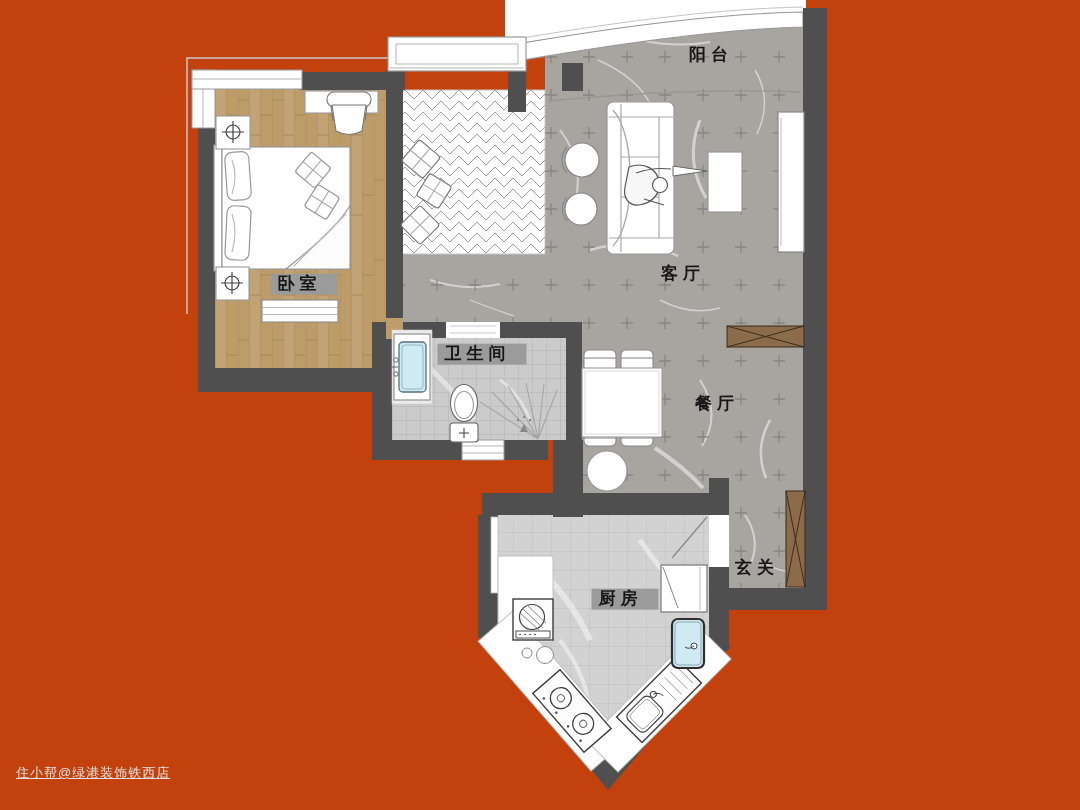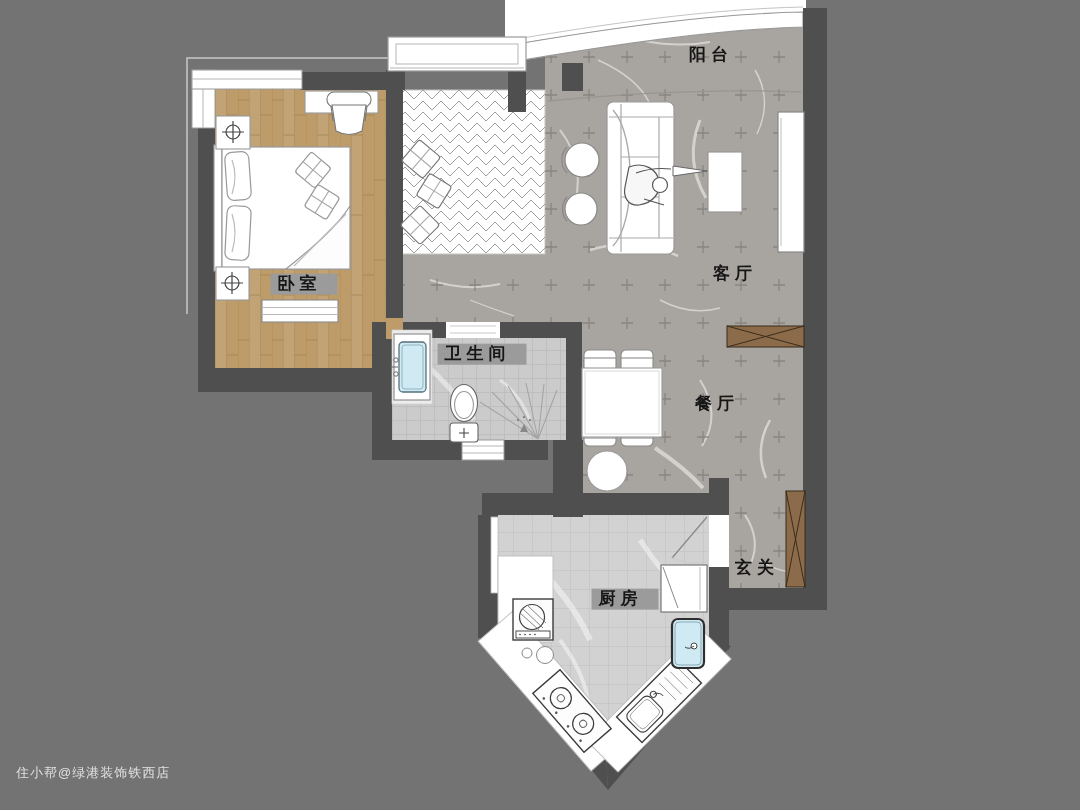--- a/index.html
+++ b/index.html
@@ -1,30 +1,30 @@
 <!DOCTYPE html>
 <html style="--wall: #4f4f4f; --wood: #bd9c6a; --marble: #a8a49f; --ktile: #d2d2d2; --btile: #cbcbcb; --cabwood: #8b6b4a; --sinkblue: #cfeaf2; --badge: #9b9b9b;"><head>
 <meta charset="utf-8">
 <style>
   html,body{margin:0;padding:0;background:#ffffff;}
-  #stage{position:relative;width:1080px;height:810px;background:#737373;overflow:hidden;
+  #stage{position:relative;width:1080px;height:810px;background:#c2410c;overflow:hidden;
          font-family:"Liberation Sans","DejaVu Sans",sans-serif;}
   #plan-svg{position:absolute;left:0;top:0;}
   .wall{fill:var(--wall);}
   .wood{fill:var(--wood);}
   .marble{fill:var(--marble);}
   .ktile{fill:var(--ktile);}
   .btile{fill:var(--btile);}
   .cab{fill:var(--cabwood);stroke:#3b2d1d;stroke-width:1;}
   .blue{fill:var(--sinkblue);}
   .label{position:absolute;transform:translate(-50%,-50%);font-size:17px;font-weight:700;
          color:#161616;letter-spacing:5px;white-space:nowrap;line-height:1.1;}
   .label.badge{background:var(--badge);padding:1px 16px 1px 7px;}
   .watermark{position:absolute;left:16px;top:764px;font-size:13px;color:#e0e0e0;
-             letter-spacing:1px;font-weight:400;}
+             letter-spacing:1px;font-weight:400;text-decoration:underline;}
 </style>
 </head>
 <body>
 
 <div id="stage">
 
 <svg id="plan-svg" width="1080" height="810" viewBox="0 0 1080 810">
   <defs>
     <pattern id="pwood" width="34" height="80" patternUnits="userSpaceOnUse">
       <rect width="34" height="80" fill="none"></rect>
@@ -345,21 +345,21 @@
   </g>
   <g>
     <rect x="672" y="619" width="32" height="49" rx="6" class="blue" stroke="#2e2e2e" stroke-width="2.2"></rect>
     <rect x="675" y="622" width="26" height="43" rx="4" fill="none" stroke="#88aab4" stroke-width="1"></rect>
     <circle cx="694" cy="646" r="3" fill="#ffffff" stroke="#444444" stroke-width="1"></circle>
     <path d="M694,646 q-5,4 -9,1" fill="none" stroke="#444444" stroke-width="1"></path>
   </g>
 </svg>
 
 <div class="label" style="left:711px;top:55px">阳台</div>
-<div class="label" style="left:735px;top:274px">客厅</div>
+<div class="label" style="left:683px;top:274px">客厅</div>
 <div class="label badge" style="left:304px;top:284px">卧室</div>
 <div class="label badge" style="left:482px;top:354px">卫生间</div>
 <div class="label" style="left:717px;top:404px">餐厅</div>
 <div class="label" style="left:757px;top:568px">玄关</div>
 <div class="label badge" style="left:625px;top:599px">厨房</div>
 
 <div class="watermark">住小帮@绿港装饰铁西店</div>
 
 </div>
 

